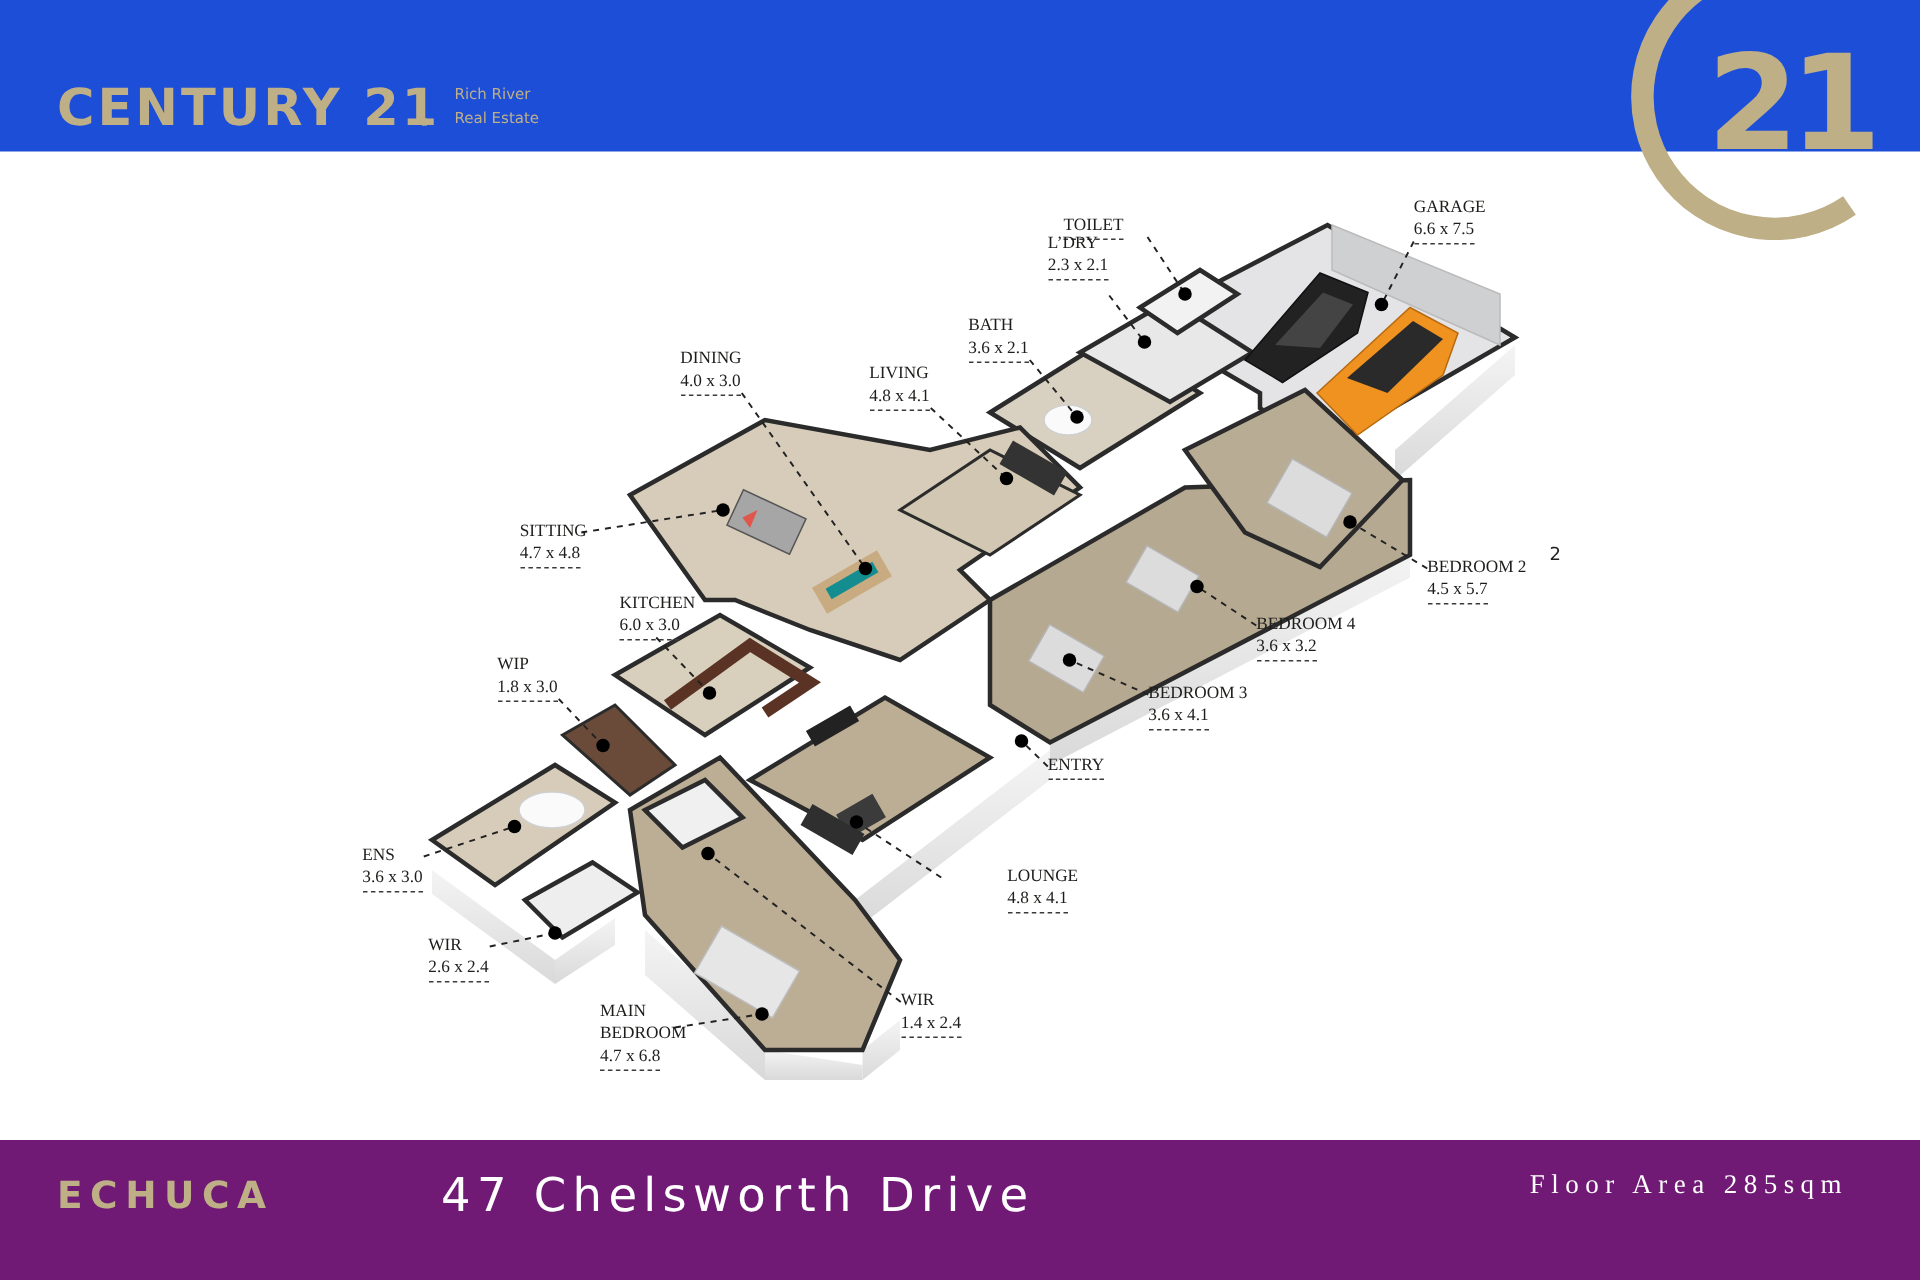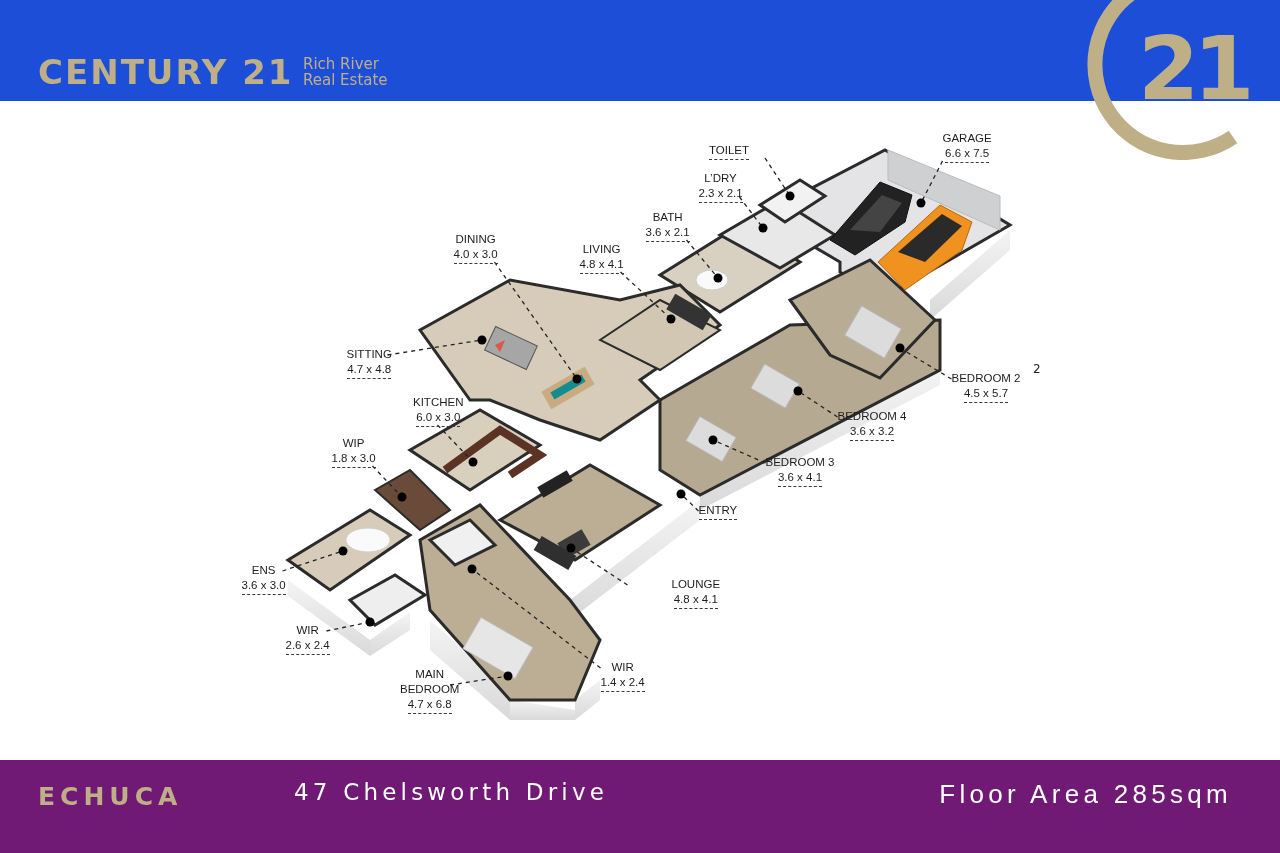--- a/index.html
+++ b/index.html
@@ -13,57 +13,57 @@
   .brand-main {
     position: absolute; left: 38px; top: 50px;
     font-family: "DejaVu Sans", sans-serif; font-weight: bold;
     font-size: 34px; letter-spacing: 2px; color: #beaf87; line-height: 44px;
   }
   .brand-reg {
     position: absolute; left: 280px; top: 77px; font-size: 8px; color: #beaf87;
   }
   .brand-sub {
     position: absolute; left: 303px; top: 56px;
-    font-family: "DejaVu Sans", sans-serif; font-size: 15px; line-height: 16px;
+    font-family: "DejaVu Sans", sans-serif; font-size: 10px; line-height: 16px;
     color: #beaf87;
   }
 
   .logo-svg { position: absolute; left: 1085px; top: 0; }
 
   .plan-area { position: absolute; left: 0; top: 101px; width: 1280px; height: 652px; }
   .plan-svg { position: absolute; left: 0; top: 0; }
 
   .room-label {
-    position: absolute; text-align: center;
-    font-family: Liberation Sans, sans-serif; font-size: 11.5px; line-height: 15px;
+    position: absolute; text-align: left;
+    font-family: Liberation Serif, serif; font-size: 11.5px; line-height: 15px;
     color: #1d1d1b; white-space: nowrap;
   }
   .room-label .dim { display: inline-block; border-bottom: 1.5px dashed #3a3a3a; padding-bottom: 1px; }
   .page-num {
     position: absolute; left: 1033px; top: 362px;
     font-family: "DejaVu Sans", sans-serif; font-size: 12px; color: #222;
   }
 
   .footer {
     position: absolute; left: 0; top: 760px; width: 1280px; height: 100px;
     background: #701a75;
   }
   .suburb {
     position: absolute; left: 38px; top: 22px;
     font-family: "DejaVu Sans", sans-serif; font-weight: bold; font-size: 25px;
     letter-spacing: 5px; color: #beaf87;
   }
   .address {
     position: absolute; left: 294px; top: 19px;
-    font-family: "DejaVu Sans", sans-serif; font-size: 23px;
+    font-family: "DejaVu Sans", sans-serif; font-size: 31px;
     letter-spacing: 4.2px; color: #ffffff;
   }
   .floor-area {
     position: absolute; right: 48px; top: 19px;
-    font-family: Liberation Sans, sans-serif; font-size: 26px;
+    font-family: Liberation Serif, serif; font-size: 18px;
     letter-spacing: 4.3px; color: #ffffff;
   }
   .disclaimer {
     position: absolute; left: 0; top: 73px; width: 1266px; text-align: center;
     font-family: "Liberation Sans", sans-serif; font-size: 10.5px; color: #beaf87;
   }
 </style>
 </head>
 <body>
 
@@ -195,21 +195,21 @@
 
   <div class="page-num" style="top:261px">2</div>
   <div id="labels">
       <div class="room-label" style="left: 709px; top: 42px;">
         <div><span class="dim">TOILET</span></div>
       </div>
       <div class="room-label" style="left: 942.5px; top: 30px;">
         <div>GARAGE</div>
         <div><span class="dim">6.6 x 7.5</span></div>
       </div>
-      <div class="room-label" style="left: 698.5px; top: 70px;">
+      <div class="room-label" style="left: 698.5px; top: 54px;">
         <div>L’DRY</div>
         <div><span class="dim">2.3 x 2.1</span></div>
       </div>
       <div class="room-label" style="left: 645.5px; top: 109px;">
         <div>BATH</div>
         <div><span class="dim">3.6 x 2.1</span></div>
       </div>
       <div class="room-label" style="left: 453.5px; top: 131px;">
         <div>DINING</div>
         <div><span class="dim">4.0 x 3.0</span></div>

